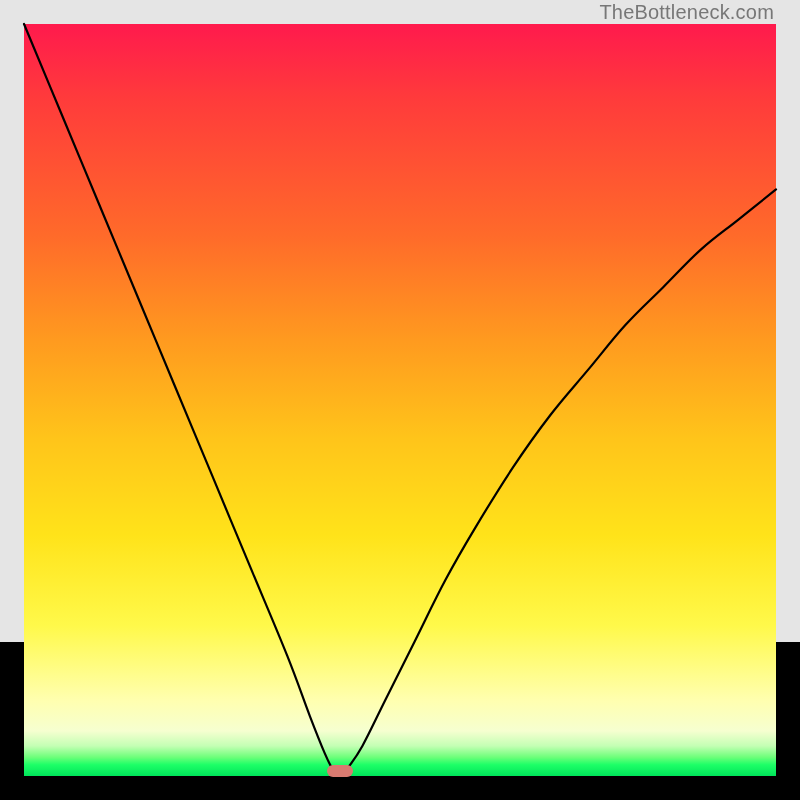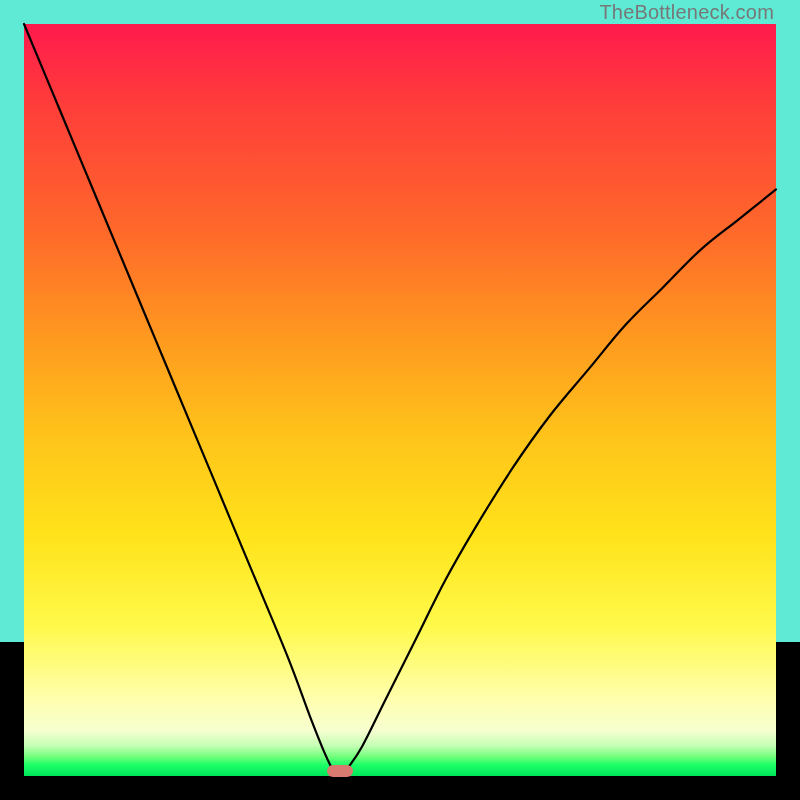--- a/index.html
+++ b/index.html
@@ -10,21 +10,21 @@
     background: #000;
     overflow: hidden;
     font-family: Arial, Helvetica, sans-serif;
   }
   .frame {
     position: absolute;
     top: 0;
     left: 0;
     width: 800px;
     height: 642px;
-    background: #5eead4;
+    background: #e5e5e5;
   }
   .plot-area {
     position: absolute;
     top: 24px;
     left: 24px;
     width: 752px;
     height: 752px;
     
     background: linear-gradient(
       to bottom,

